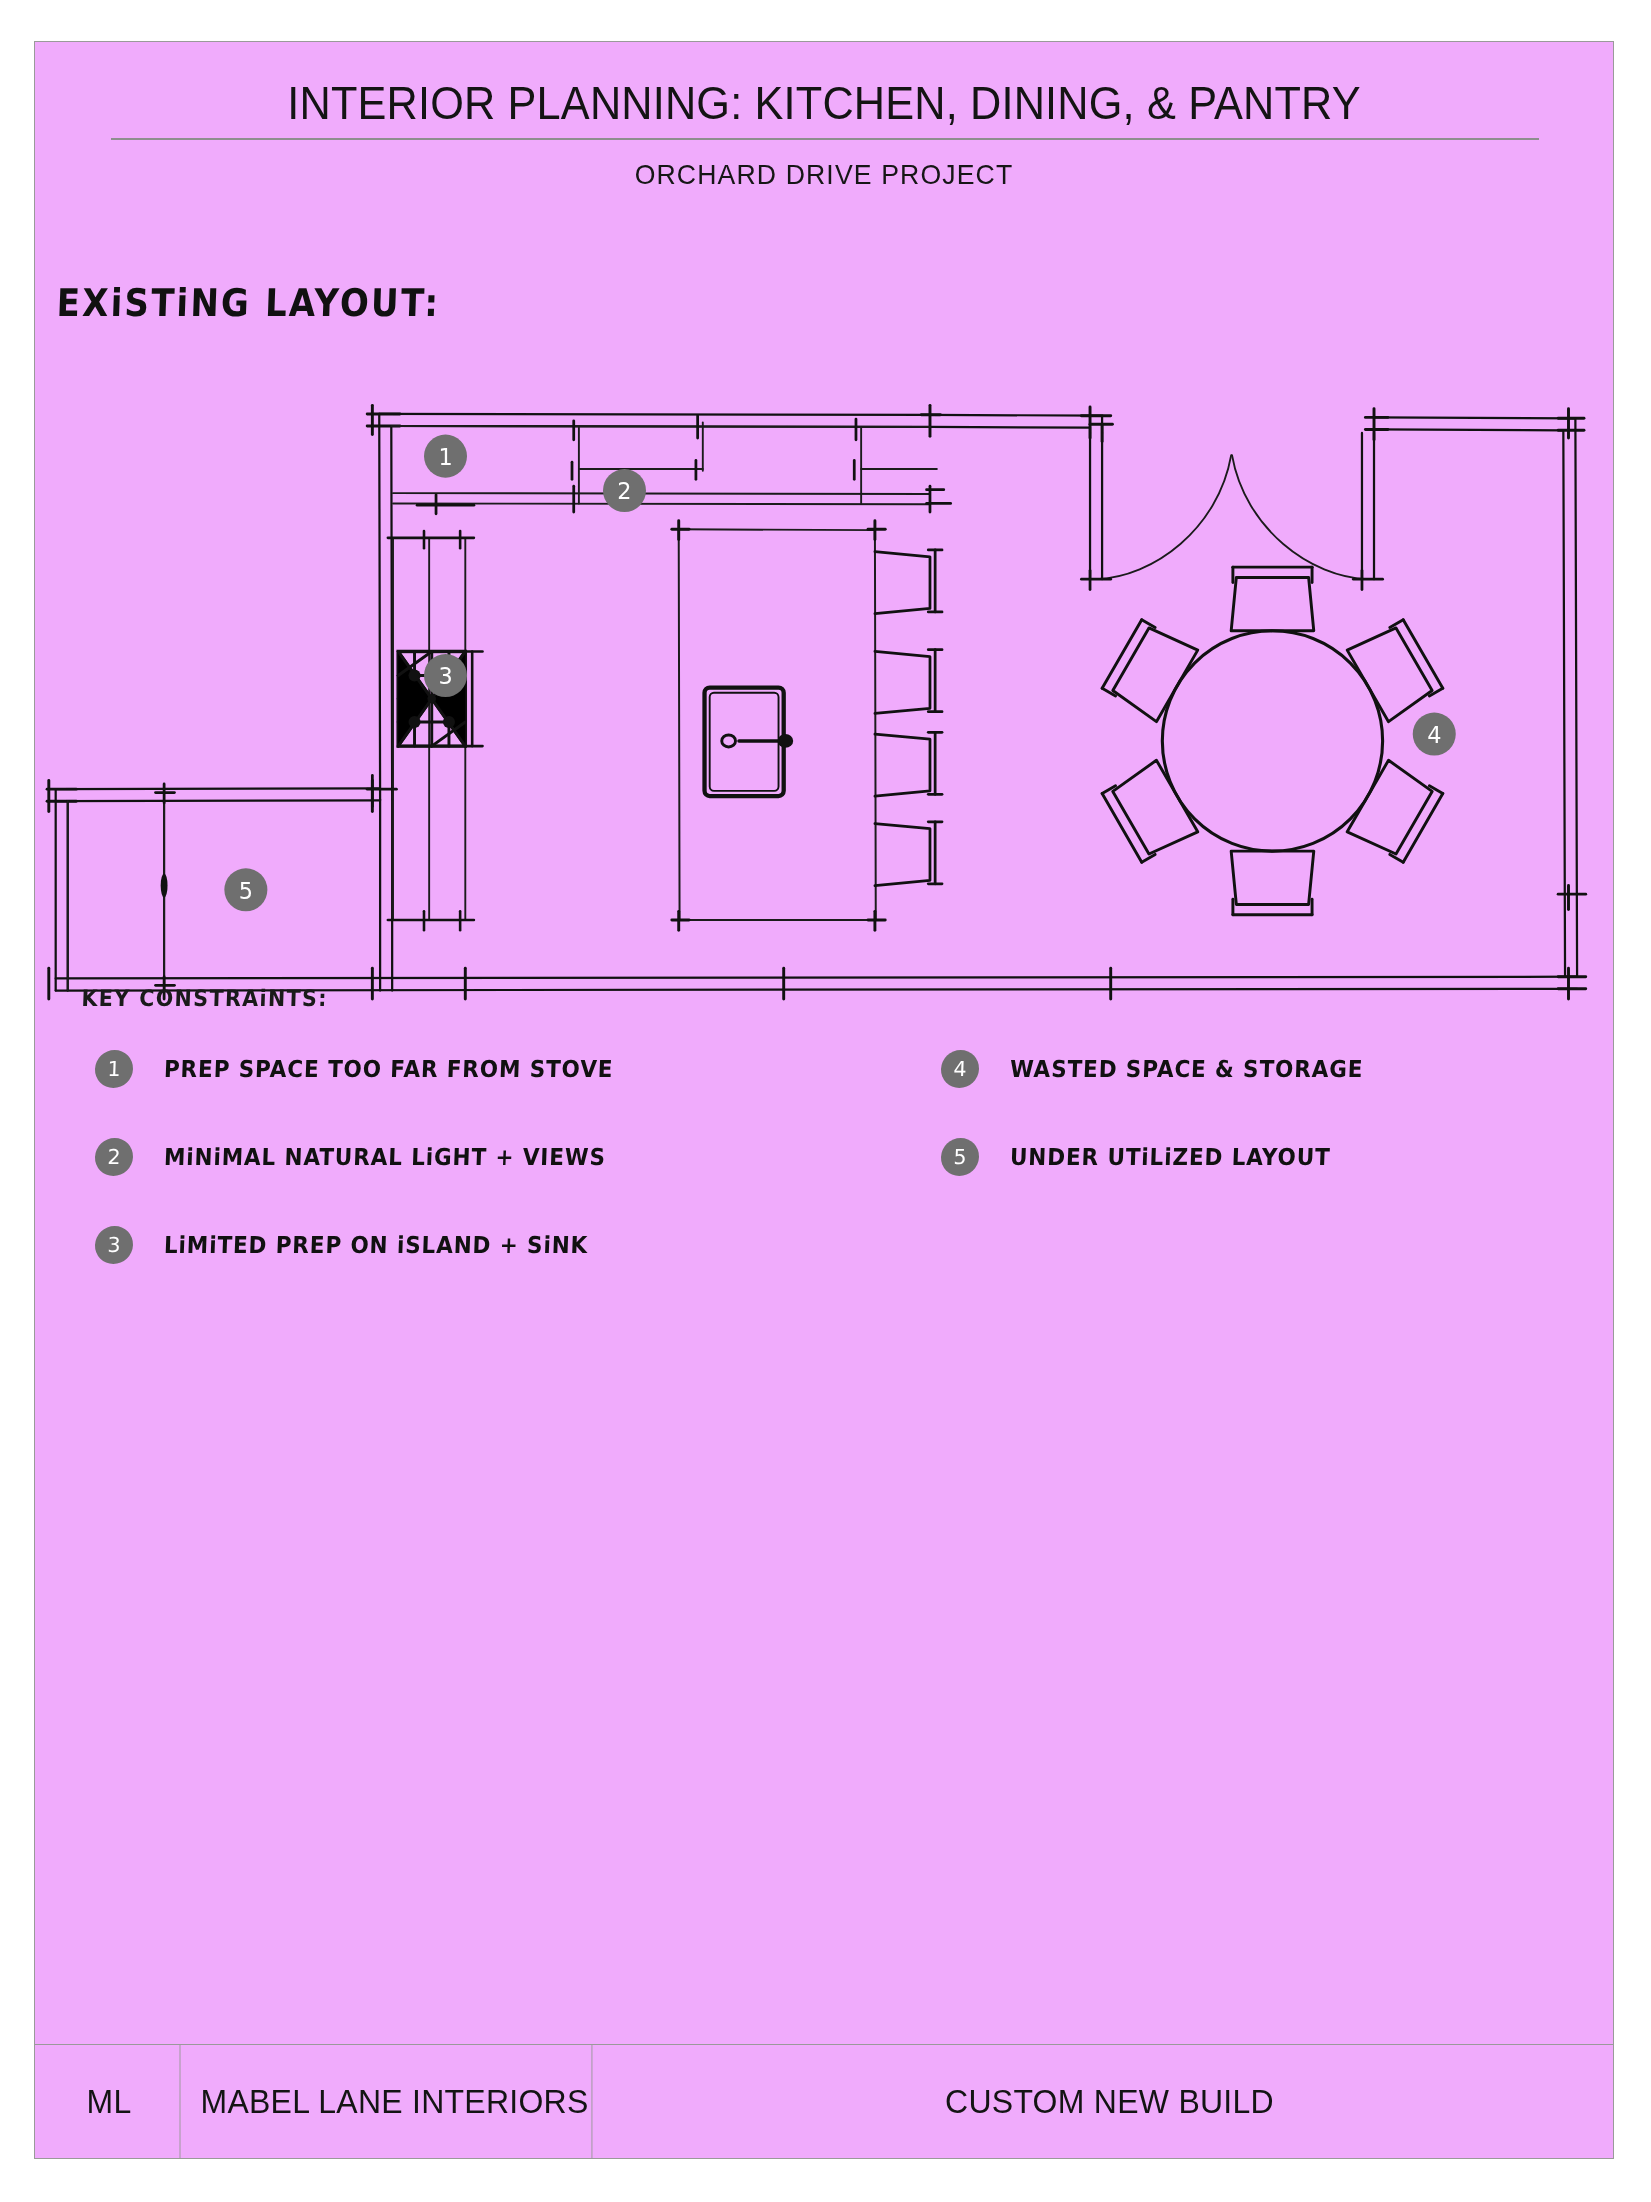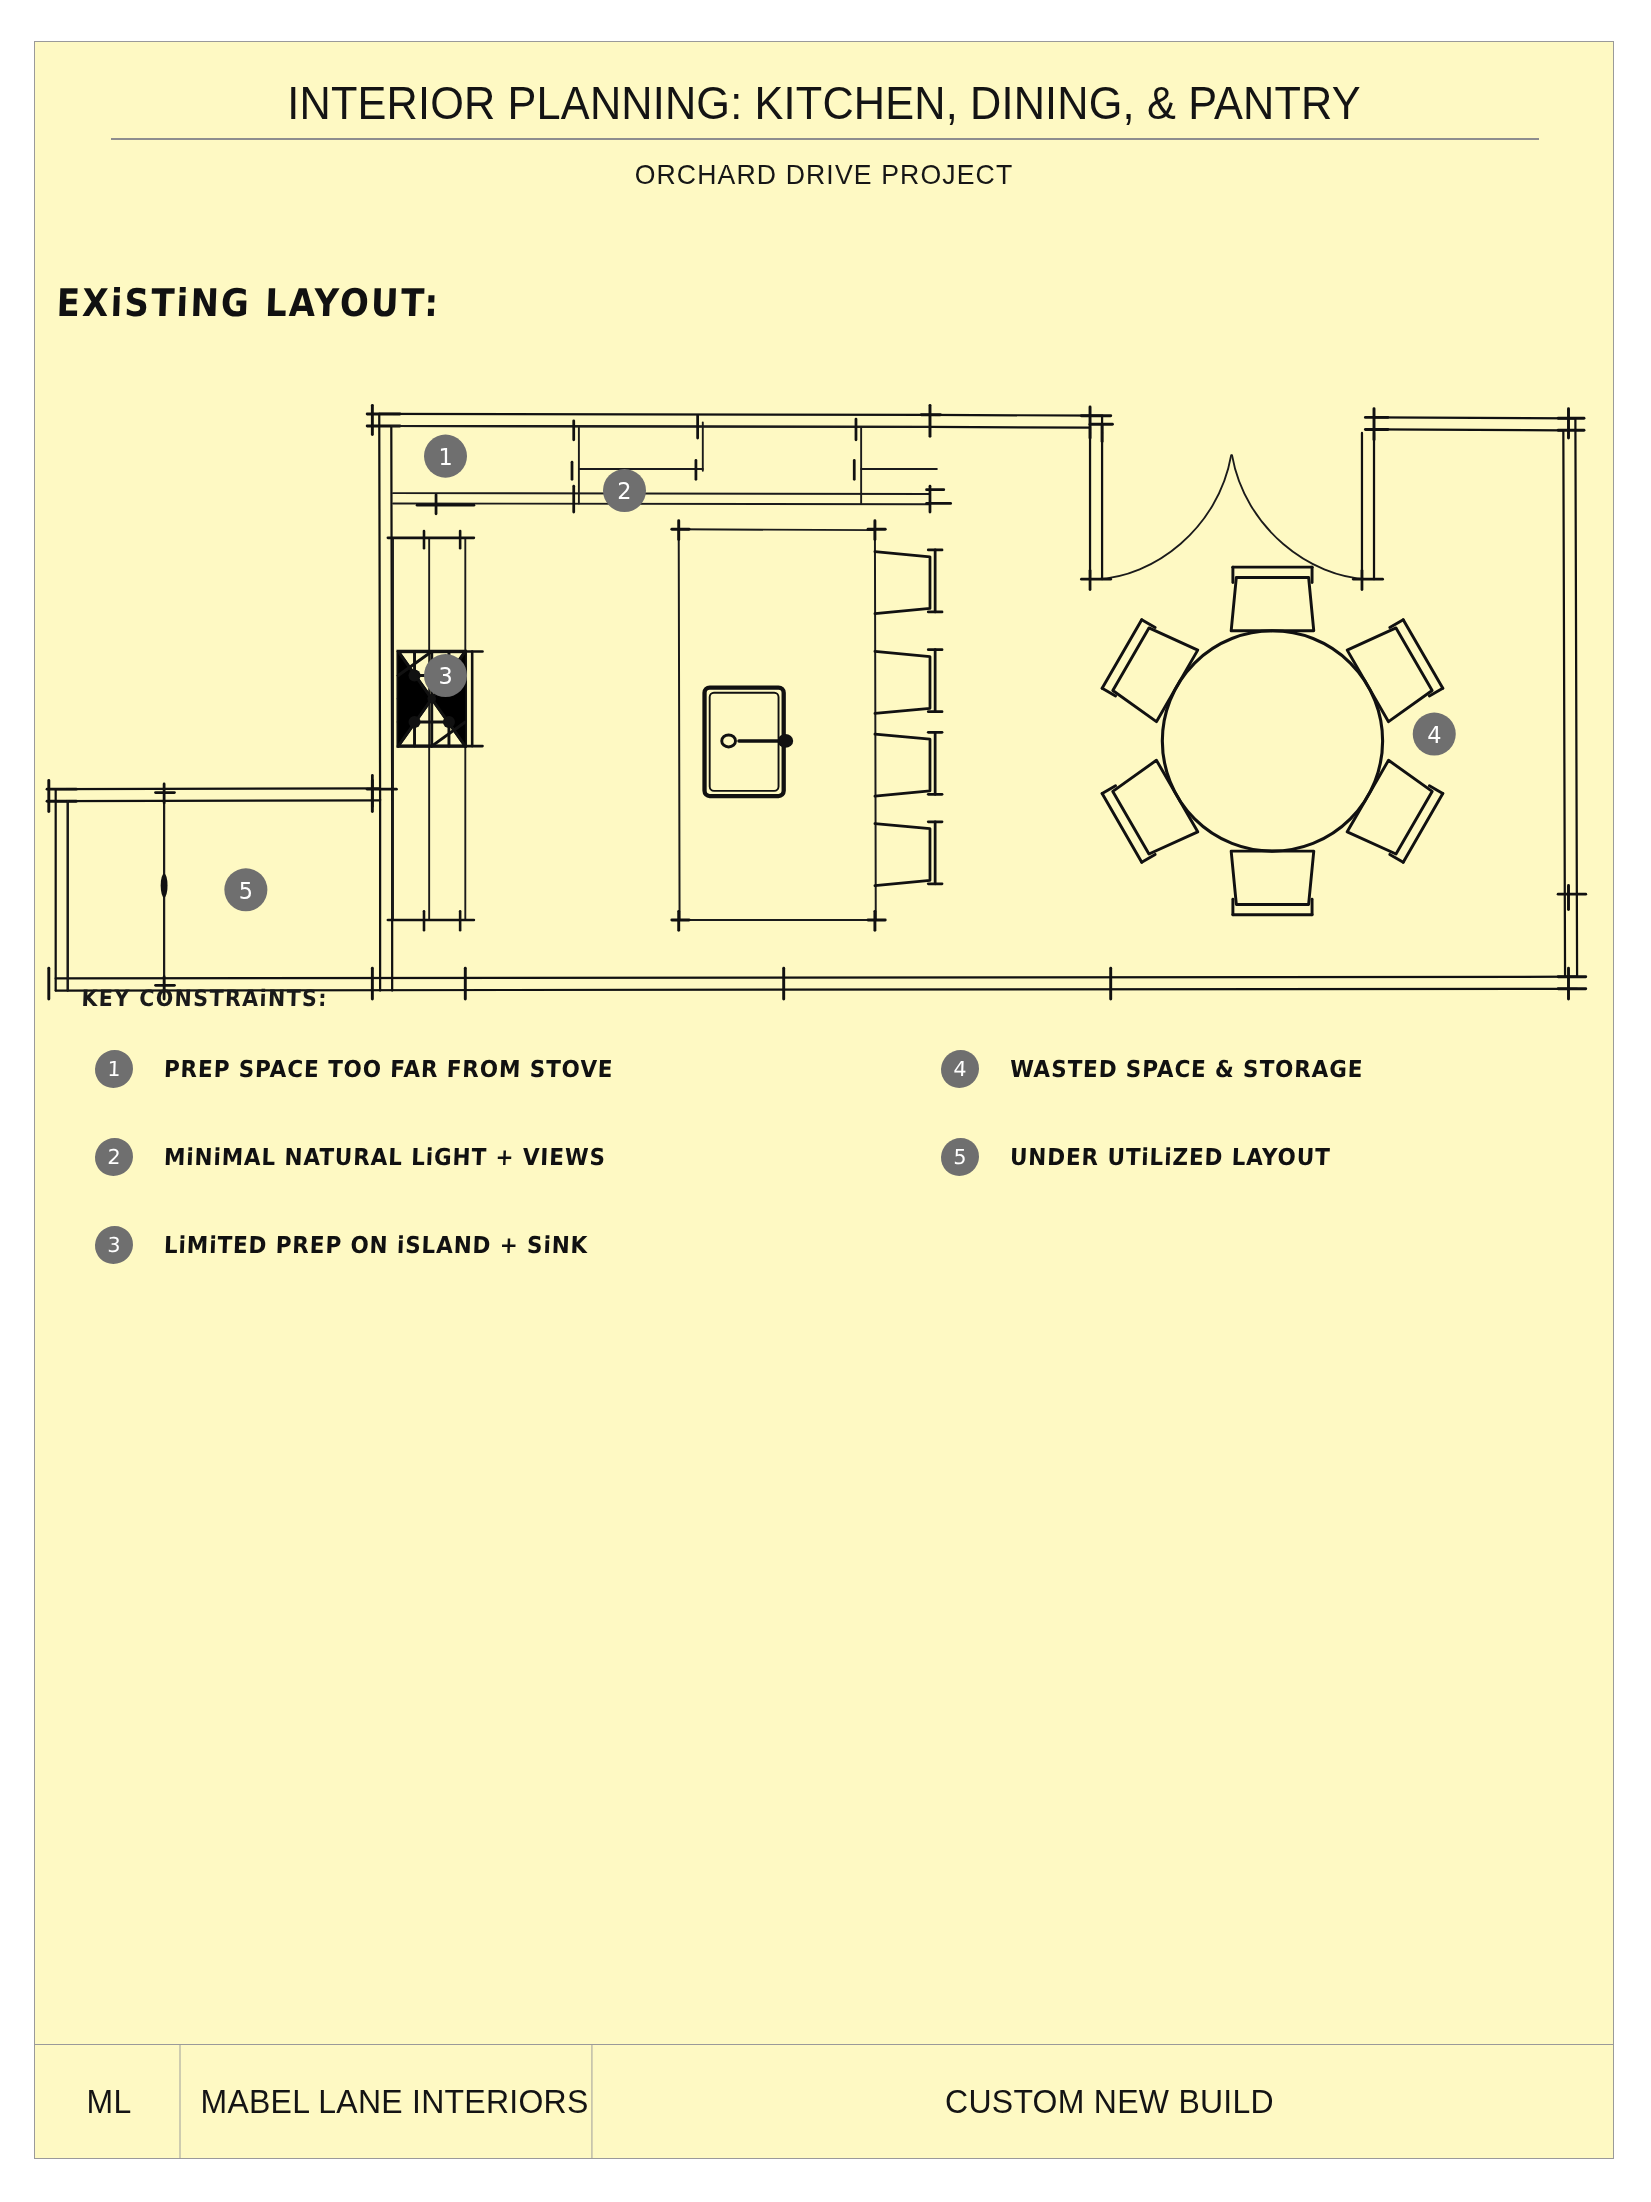--- a/index.html
+++ b/index.html
@@ -8,21 +8,21 @@
     width:1652px;height:2203px;
     font-family:"Liberation Sans","DejaVu Sans",sans-serif;
     color:#1a1a1a;
     -webkit-font-smoothing:antialiased;
   }
   .sheet{
     position:absolute;left:34px;top:41px;
     width:1580px;height:2118px;
     border:1.7px solid #9a9a9a;
     box-sizing:border-box;
-    background:#fef9c3;
+    background:#f0abfc;
   }
 
   
   .doc-title{
     position:absolute;left:0;top:34px;width:100%;
     text-align:center;
     font-size:46px;letter-spacing:0.2px;
     font-weight:400;color:#141414;
     transform:scaleX(0.94);
     white-space:nowrap;

